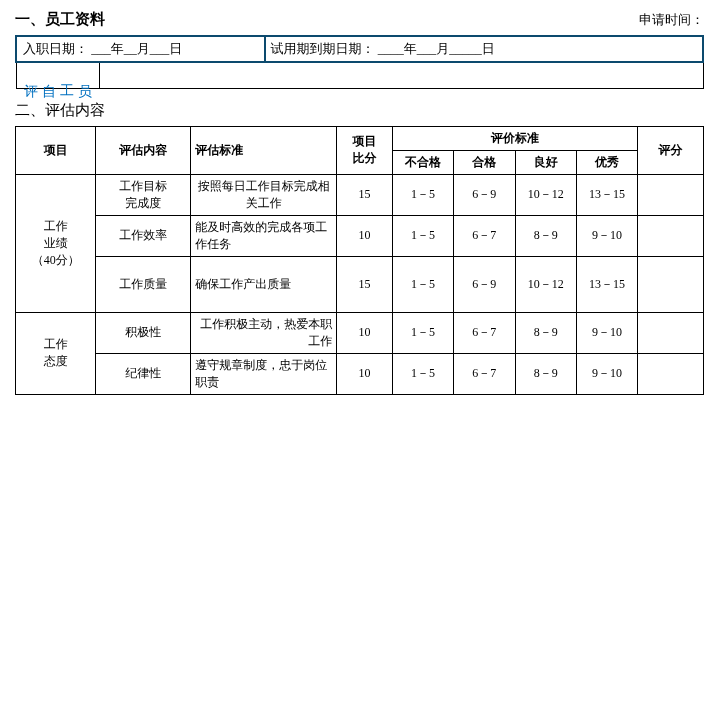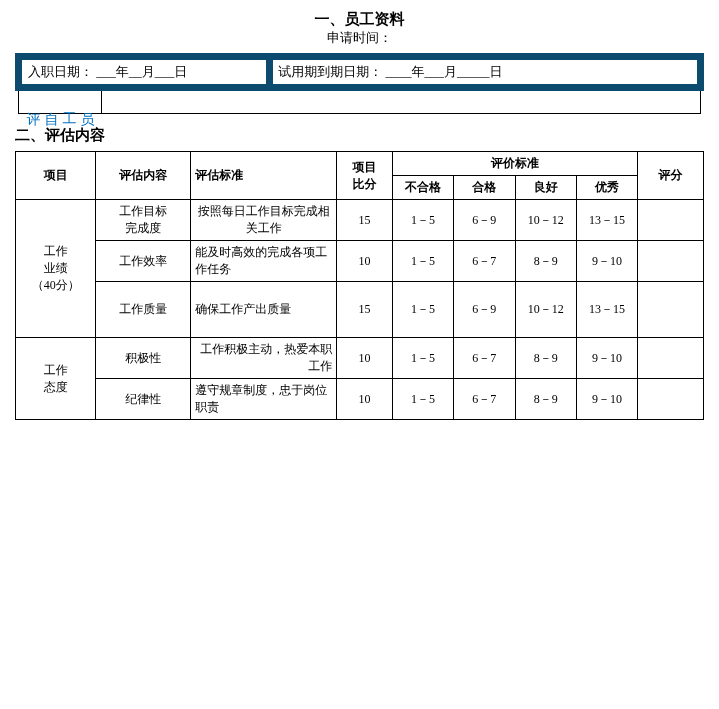--- a/index.html
+++ b/index.html
@@ -11,21 +11,20 @@
       padding: 10px 15px;
       width: 719px;
     }
     .section-title {
       font-size: 15px;
       font-weight: bold;
       margin-bottom: 6px;
       display: flex;
       justify-content: space-between;
       align-items: center;
-      flex-direction: column;
     }
     .section-title span.apply-time {
       font-size: 13px;
       font-weight: normal;
       text-align: right;
     }
     table {
       width: 100%;
       border-collapse: collapse;
     }
@@ -51,21 +50,21 @@
       font-size: 14px;
       padding: 10px 5px;
       width: 50px;
     }
     .self-eval-content {
       height: 180px;
       vertical-align: top;
     }
     .section2-title {
       font-size: 15px;
-      font-weight: bold;
+      font-weight: normal;
       margin-top: 12px;
       margin-bottom: 6px;
     }
     .eval-table th, .eval-table td {
       font-size: 12px;
     }
     .eval-table .header-row th {
       background: #fff;
       font-weight: bold;
     }
@@ -83,21 +82,21 @@
     .standard-cell {
       width: 100px;
       text-align: left;
       padding-left: 4px;
     }
     .ratio-cell { width: 38px; }
     .grade-cell { width: 42px; }
     .date-row td {
       border-top: none;
       text-align: left;
-      border: 7px solid #0c4a6e;
+      border: 2px solid #0c4a6e;
       height: 22px;
     }
   </style>
 </head>
 <body>
 
 <div class="section-title">
   <span>一、员工资料</span>
   <span class="apply-time">申请时间：</span>
 </div>

